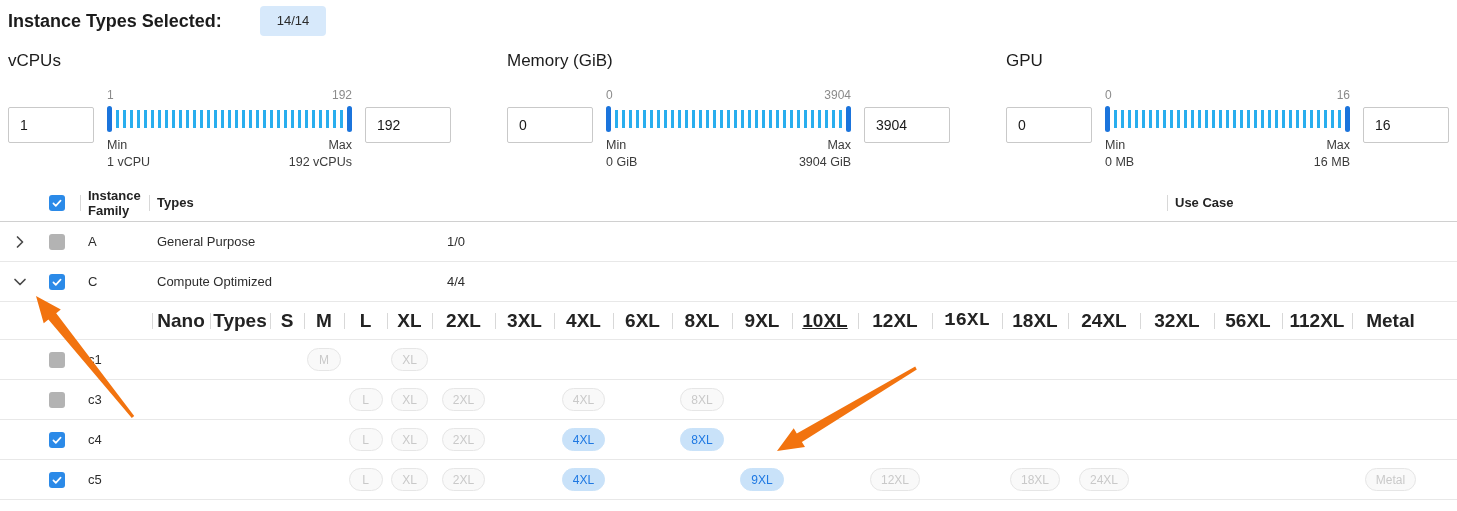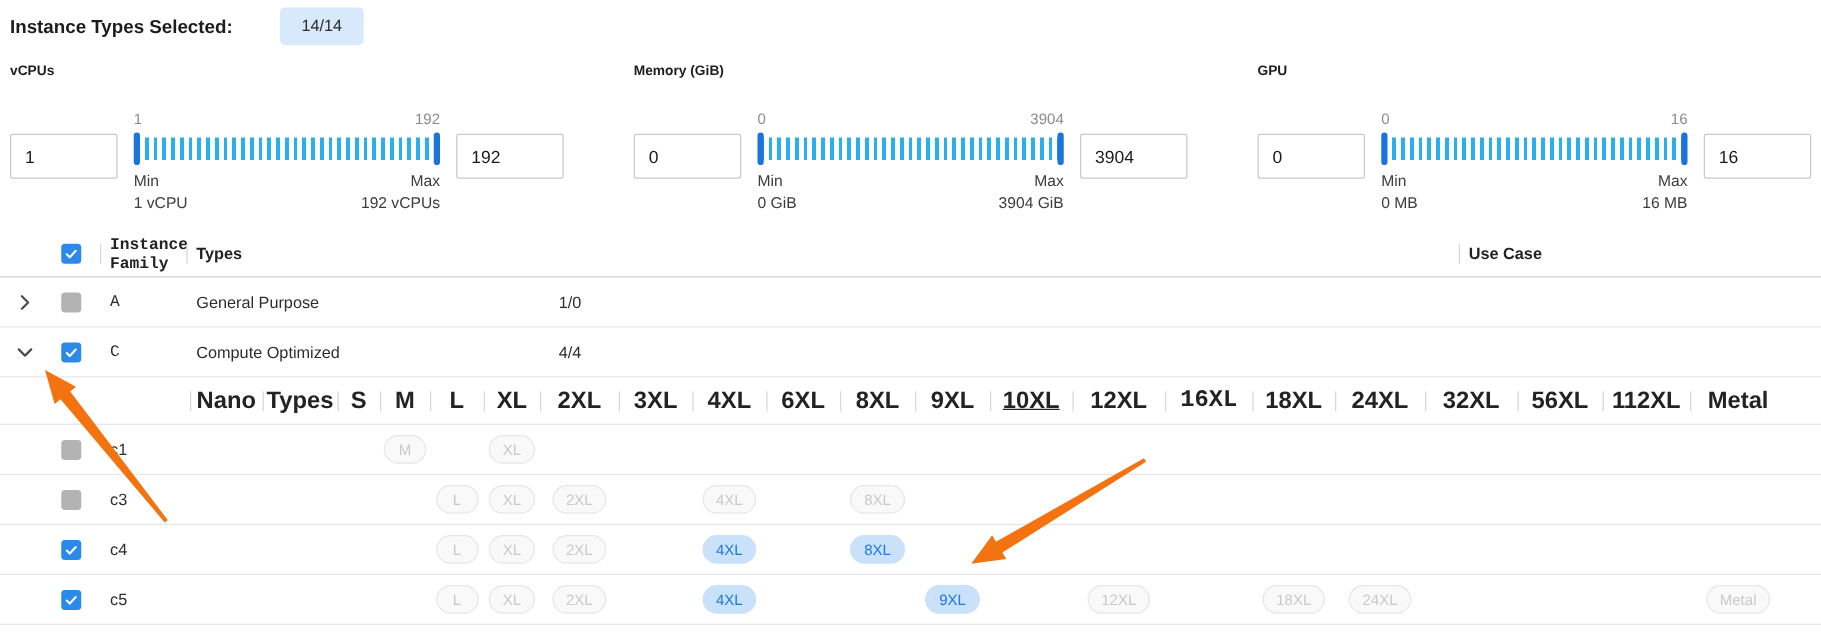--- a/index.html
+++ b/index.html
@@ -5,31 +5,31 @@
   * { box-sizing: border-box; margin: 0; padding: 0; }
   html, body { width: 1457px; height: 511px; overflow: hidden; }
   body {
     font-family: "Liberation Sans", "DejaVu Sans", sans-serif;
     background: #ffffff; color: #2d2d2d; position: relative;
     padding: 6px 8px 0 8px; font-size: 13px;
   }
 
   
   .topbar { display: flex; align-items: center; height: 30px; }
-  .topbar-label { font-weight: 700; color: #1c1c1c; font-size: 15px; }
+  .topbar-label { font-weight: 700; color: #1c1c1c; font-size: 18px; }
   .count-badge {
     margin-left: 38px; background: #d7e9fb; color: #2b2b2b;
     border-radius: 4px; height: 30px; line-height: 30px;
     padding: 0 17px; font-size: 13px;
   }
 
   
   .filters { display: flex; gap: 56px; margin-top: 15px; }
   .filter { flex: 1 1 0; }
-  .filter-title { font-weight: 700; color: #1c1c1c; font-size: 11px; height: 16px; }
+  .filter-title { font-weight: 400; color: #1c1c1c; font-size: 17px; height: 16px; }
   .filter-body { display: flex; align-items: flex-start; margin-top: 21px; }
   .num-input {
     width: 86px; height: 36px; border: 1px solid #c9c9c9; border-radius: 2px;
     font: 14px "Liberation Sans", sans-serif; color: #1a1a1a; padding: 0 0 0 11px;
     margin-top: 19px; outline: none; background: #fff;
   }
   .slider { flex: 1 1 auto; margin: 0 13px; }
   .slider-labels { display: flex; justify-content: space-between; height: 13px;
     font-size: 12px; color: #8b8b8b; margin-bottom: 6px; }
   .track { position: relative; height: 24px; }
@@ -46,21 +46,21 @@
 
   
   .itable { margin-top: 13px; margin-left: -8px; margin-right: -8px; }
   .trow { display: flex; align-items: center; border-bottom: 1px solid #e8e8e8; }
   .trow.thead { height: 38px; border-bottom: 1px solid #d0d0d0; }
   .trow.fam, .trow.inst { height: 40px; }
   .trow.sizehead { height: 38px; }
   .cell { position: relative; display: flex; align-items: center; height: 100%; flex: 0 0 auto; }
   .c-expand { width: 40px; justify-content: center; }
   .c-check  { width: 40px; } .c-check .cb { margin-left: 9px; }
-  .c-family { width: 69px; padding-left: 8px; font-family: Liberation Mono, monospace; }
+  .c-family { width: 69px; padding-left: 8px; }
   .c-use    { width: 290px; padding-left: 8px; }
   .c-types  { flex: 1 1 auto; padding-left: 8px; }
   .c-name   { width: 72px; padding-left: 8px; }
   .hcell { font-weight: 700; color: #232323; line-height: 15px; }
   .sep::before { content: ""; position: absolute; left: 0; top: 50%; margin-top: -8px;
     width: 1px; height: 16px; background: #d8d8d8; }
   .szcell { justify-content: center; }
   .szcell.hcell { font-size: 19px; }
 
   .cb { width: 16px; height: 16px; border-radius: 3px; display: inline-flex;

